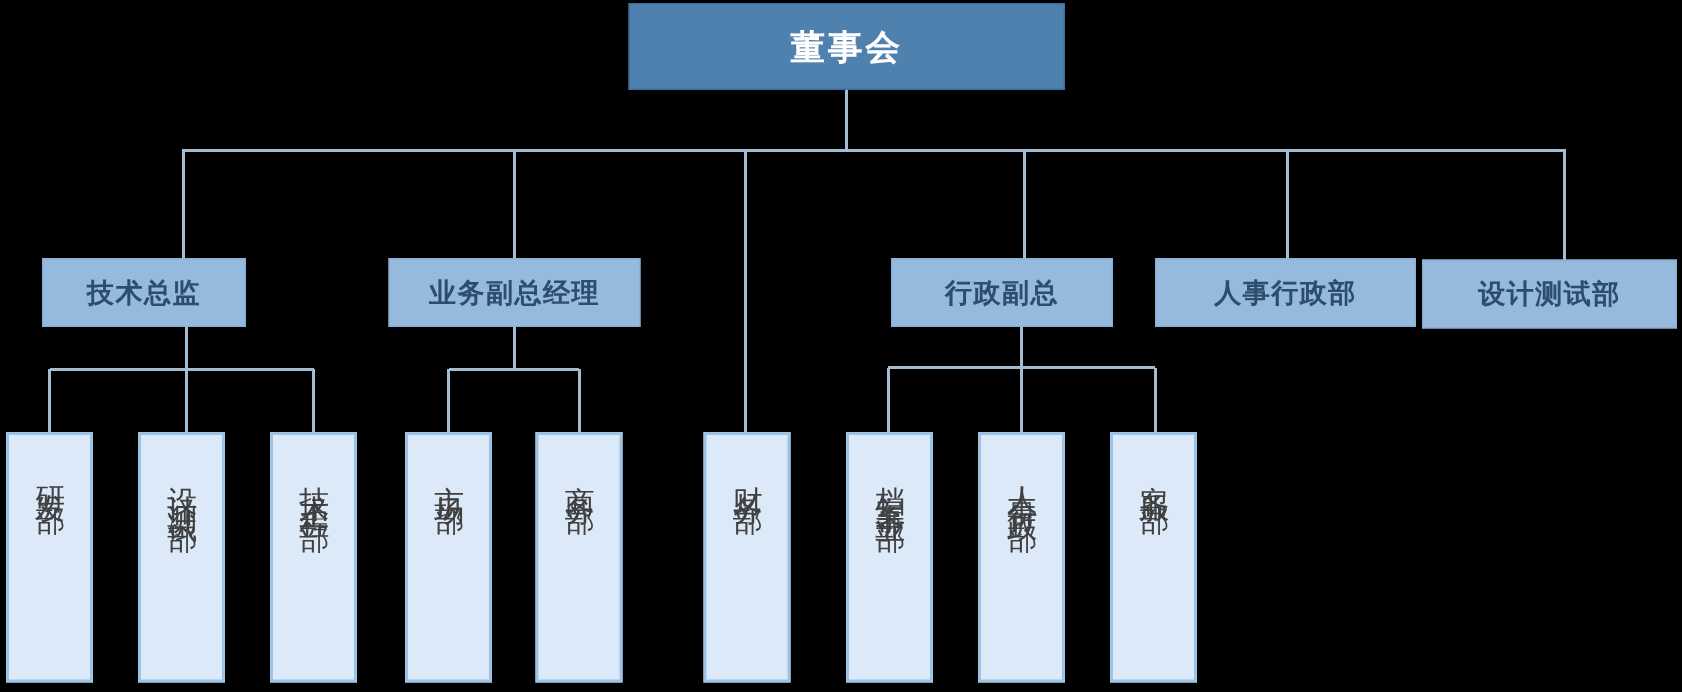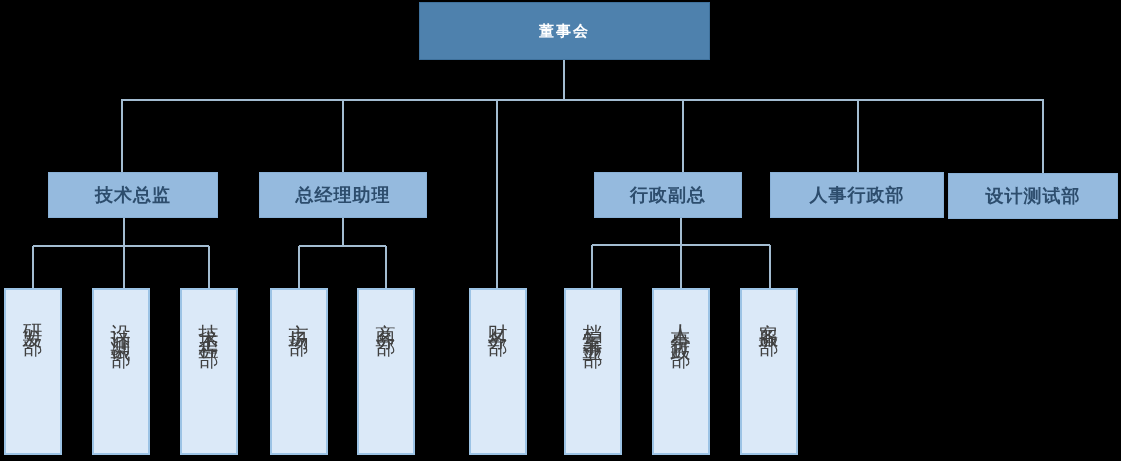--- a/index.html
+++ b/index.html
@@ -25,21 +25,21 @@
     position: absolute;
     box-sizing: border-box;
     display: flex;
     align-items: center;
     justify-content: center;
   }
   .node-root {
     background: #4e81ad;
     border: 1px solid #3f719c;
     color: #ffffff;
-    font-size: 15px;
+    font-size: 23px;
     font-weight: bold;
     letter-spacing: 2px;
   }
   .node-mgr {
     background: #95bade;
     border: 1px solid #89b0d6;
     color: #2d4d6d;
     font-size: 18px;
     font-weight: bold;
     letter-spacing: 1px;
@@ -91,25 +91,25 @@
     <line x1="681" y1="218" x2="681" y2="288"></line>
     <line x1="592" y1="245" x2="770" y2="245"></line>
     <line x1="592" y1="245" x2="592" y2="288"></line>
     <line x1="770" y1="245" x2="770" y2="288"></line>
   </svg>
 
   <div class="node node-root" style="left:419px; top:2px; width:291px; height:58px;">
     <span>董事会</span>
   </div>
 
-  <div class="node node-mgr" style="left:48px; top:172px; width:170px; height:46px;">
+  <div class="node node-mgr" style="left:28px; top:172px; width:136px; height:46px;">
     <span>技术总监</span>
   </div>
   <div class="node node-mgr" style="left:259px; top:172px; width:168px; height:46px;">
-    <span>总经理助理</span>
+    <span>业务副总经理</span>
   </div>
   <div class="node node-mgr" style="left:594px; top:172px; width:148px; height:46px;">
     <span>行政副总</span>
   </div>
   <div class="node node-mgr" style="left:770px; top:172px; width:174px; height:46px;">
     <span>人事行政部</span>
   </div>
   <div class="node node-mgr" style="left:948px; top:173px; width:170px; height:46px;">
     <span>设计测试部</span>
   </div>

